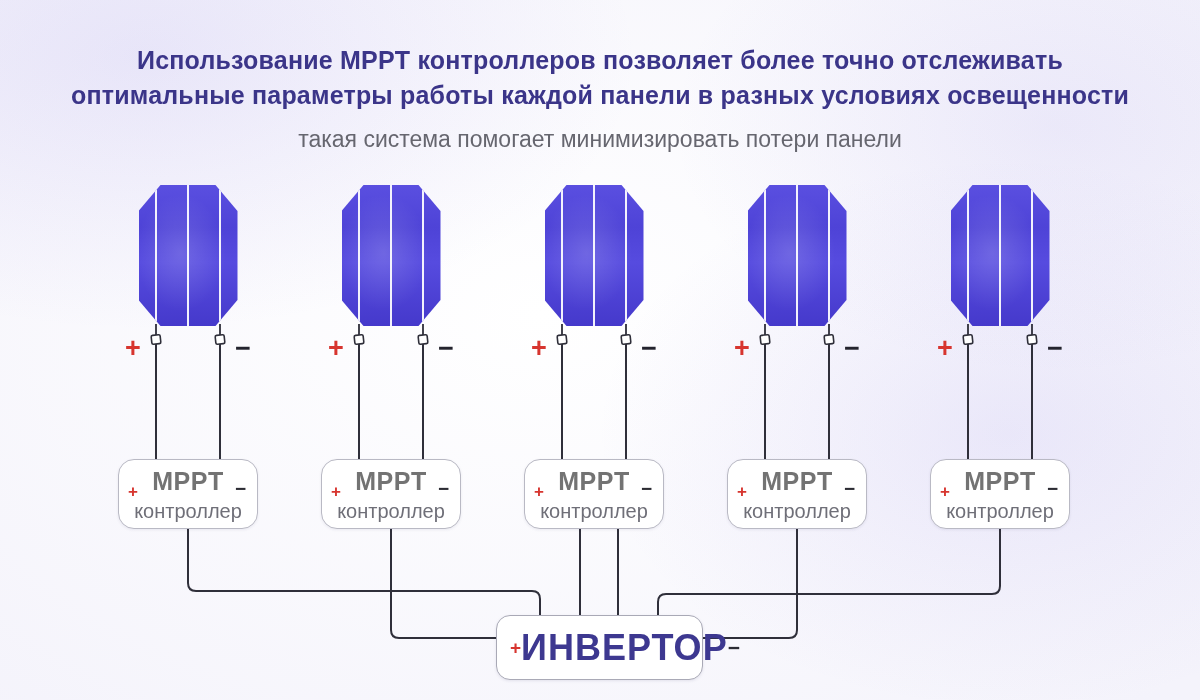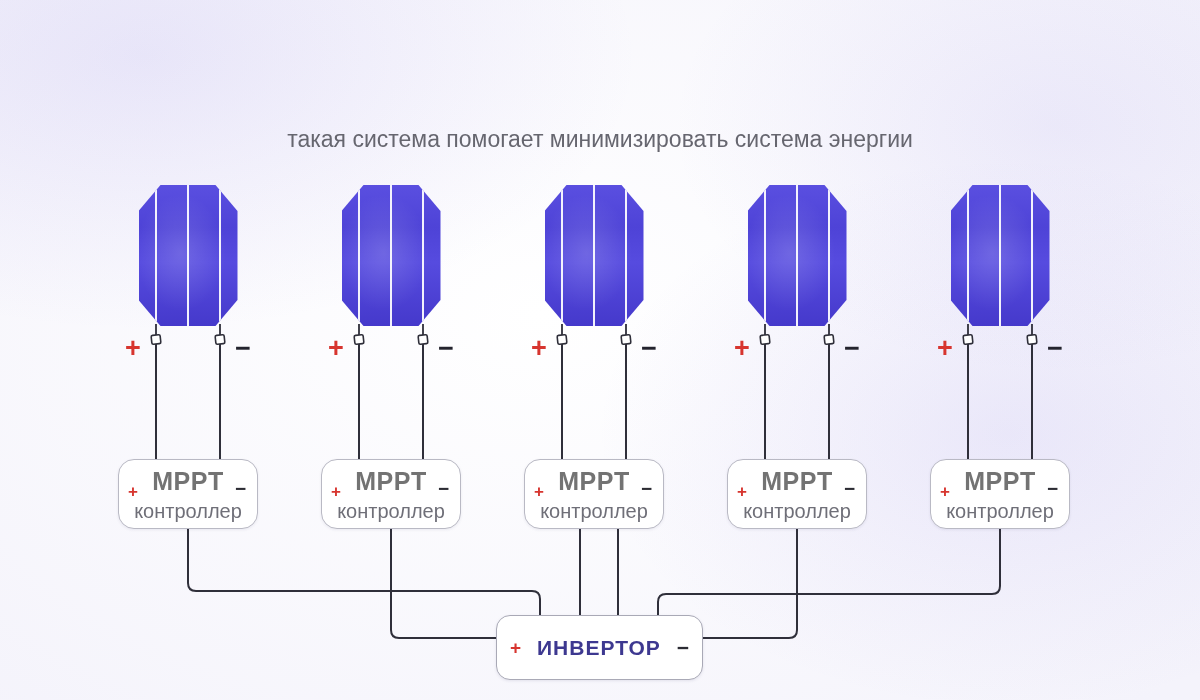--- a/index.html
+++ b/index.html
@@ -71,21 +71,21 @@
   .inverter{
     position:absolute;left:496px;top:615px;width:207px;height:65px;
     background:#ffffff;border:1.5px solid #a9a9b6;border-radius:14px;
     box-shadow:0 1px 3px rgba(40,40,90,0.10);
     box-sizing:border-box;
     display:flex;align-items:center;justify-content:space-between;
     padding:0 13px;
   }
   .inverter .i-plus{font-size:19px;font-weight:700;color:#d7352f;}
   .inverter .i-minus{font-size:21px;font-weight:700;color:#2b2b33;}
-  .inverter .i-name{font-size:21px;font-weight:700;color:#3d3890;letter-spacing:1px;}
+  .inverter .i-name{font-size:36px;font-weight:700;color:#3d3890;letter-spacing:1px;}
 </style>
 </head>
 <body>
 
 <div class="canvas">
 
   <svg class="wires" width="1200" height="700" viewBox="0 0 1200 700">
 
     <g>
       <path class="stub" d="M156 324 V335 M220 324 V335"></path>
@@ -118,21 +118,25 @@
       <rect class="clip" x="418.5" y="335" width="9" height="9" rx="1.5" transform="rotate(-6 423 339.5)"></rect>
       <rect class="clip" x="557.5" y="335" width="9" height="9" rx="1.5" transform="rotate(-6 562 339.5)"></rect>
       <rect class="clip" x="621.5" y="335" width="9" height="9" rx="1.5" transform="rotate(-6 626 339.5)"></rect>
       <rect class="clip" x="760.5" y="335" width="9" height="9" rx="1.5" transform="rotate(-6 765 339.5)"></rect>
       <rect class="clip" x="824.5" y="335" width="9" height="9" rx="1.5" transform="rotate(-6 829 339.5)"></rect>
       <rect class="clip" x="963.5" y="335" width="9" height="9" rx="1.5" transform="rotate(-6 968 339.5)"></rect>
       <rect class="clip" x="1027.5" y="335" width="9" height="9" rx="1.5" transform="rotate(-6 1032 339.5)"></rect>
     </g>
   </svg>
 
-  <div class="subtitle">такая система помогает минимизировать система энергии</div>
+  <div class="title">
+    <div>Использование MPPT контроллеров позволяет более точно отслеживать</div>
+    <div>оптимальные параметры работы каждой панели в разных условиях освещенности</div>
+  </div>
+  <div class="subtitle">такая система помогает минимизировать потери панели</div>
 
   <div class="panel" style="left:138.5px">
     <i class="a"></i>
       <i class="b"></i>
       <i class="c"></i>
   </div>
   <div class="panel" style="left:341.5px">
     <i class="a"></i>
       <i class="b"></i>
       <i class="c"></i>

